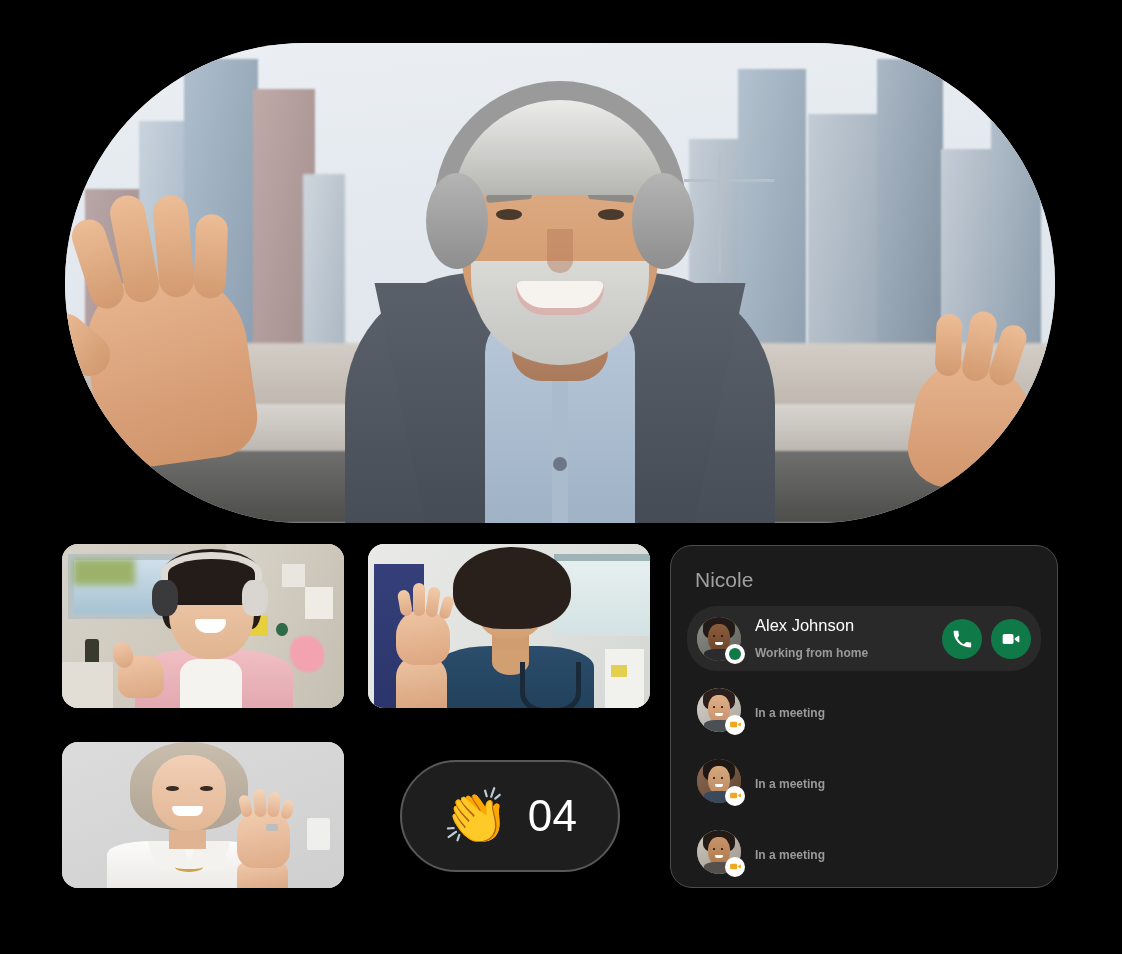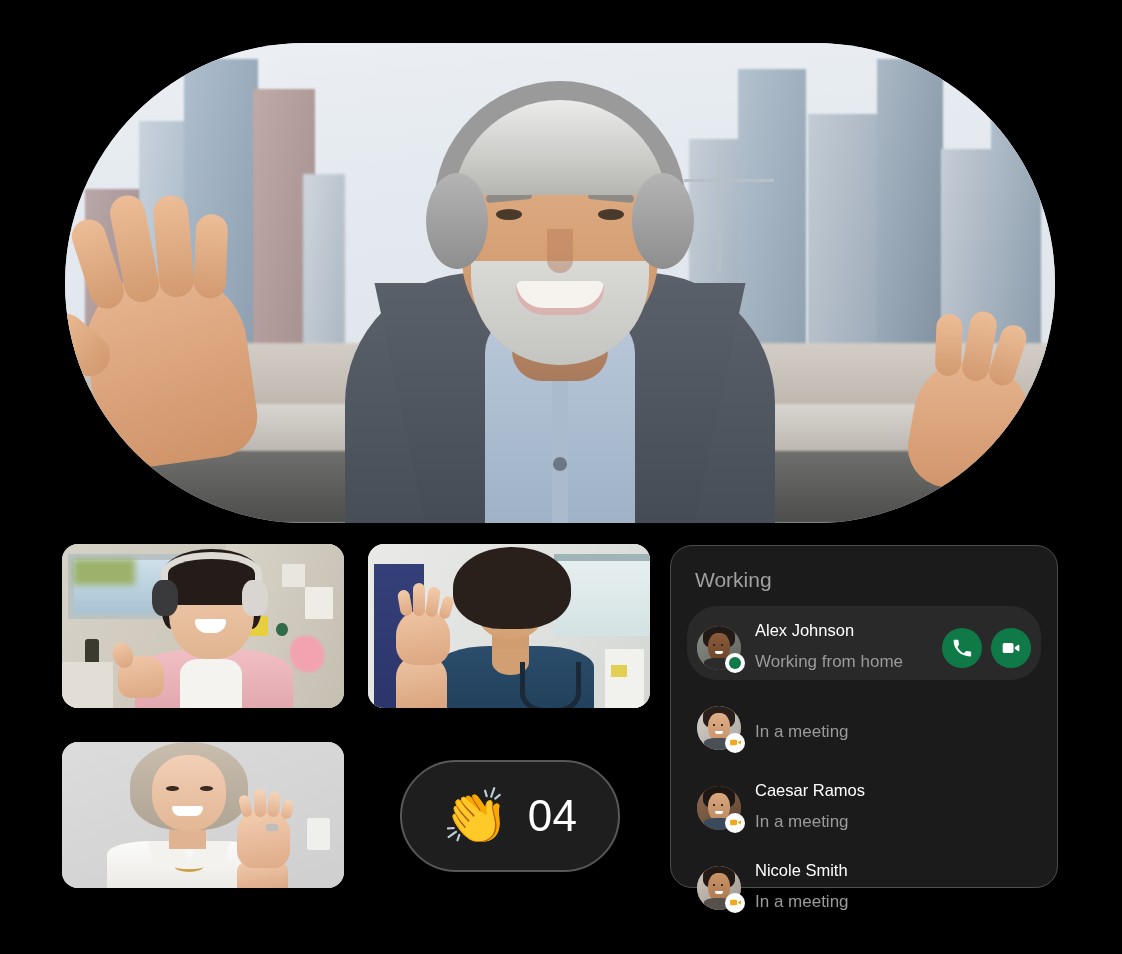--- a/index.html
+++ b/index.html
@@ -297,21 +297,21 @@
   .panel-title {
     color: #a0a0a0;
     font-size: 21px;
     font-weight: 400;
     margin: 0 0 14px 8px;
   }
   .person-row {
     display: flex;
     align-items: center;
     height: 65px;
-    padding: 9px 10px 0 10px;
+    padding: 0 10px 0 10px;
     border-radius: 30px;
     margin-bottom: 6px;
   }
   .person-row.active { background: #292929; }
   .avatar-wrap { position: relative; width: 44px; height: 44px; flex: 0 0 44px; }
   .avatar {
     width: 44px; height: 44px; border-radius: 50%;
     overflow: hidden; position: relative;
     background: #6b5d52;
   }
@@ -342,22 +342,22 @@
   .person-text { margin-left: 14px; flex: 1 1 auto; min-width: 0; }
   .person-name {
     color: #ffffff;
     font-size: 16.5px;
     font-weight: 400;
     line-height: 1.25;
     white-space: nowrap;
   }
   .person-status {
     color: #9a9a9a;
-    font-size: 17px;
-    font-weight: 400;
+    font-size: 12px;
+    font-weight: 700;
     line-height: 1.45;
     margin-top: 9px;
     white-space: nowrap;
   }
   .row-actions { display: flex; gap: 9px; flex: 0 0 auto; }
   .action-btn {
     width: 40px; height: 40px;
     border-radius: 50%;
     background: #0f7a47;
     border: none;
@@ -507,21 +507,21 @@
       <div class="t3-ring"></div>
     </div>
   </div>
 
   <div class="reaction-pill">
     <span class="reaction-emoji">👏</span>
     <span class="reaction-count">04</span>
   </div>
 
   <div class="people-panel">
-    <div class="panel-title">Working</div>
+    <div class="panel-title">Nicole</div>
 
     <div class="person-row active">
       <div class="avatar-wrap">
         <div class="avatar">
           <div class="av-bg" style="background:linear-gradient(140deg,#8d8f8a,#5e6059)"></div>
           <div class="av-hair" style="background:#211a16"></div>
           <div class="av-face" style="background:linear-gradient(180deg,#8a5c3c,#6e4529)"></div>
           <div class="av-eye-l"></div>
           <div class="av-eye-r"></div>
           <div class="av-smile"></div>
@@ -585,21 +585,20 @@
           <div class="av-body" style="background:#3a4a5c"></div>
         </div>
         <div class="status-badge badge-meeting">
           <svg width="13" height="13" viewBox="0 0 24 24" fill="#f0a91e">
             <rect x="2" y="7" width="13" height="10" rx="2.2"></rect>
             <path d="M16.5 11.4l4.3-2.8c.5-.3 1.2 0 1.2.6v5.6c0 .6-.7.9-1.2.6l-4.3-2.8v-1.2z"></path>
           </svg>
         </div>
       </div>
       <div class="person-text">
-        <div class="person-name">Caesar Ramos</div>
         <div class="person-status">In a meeting</div>
       </div>
     </div>
 
     <div class="person-row">
       <div class="avatar-wrap">
         <div class="avatar">
           <div class="av-bg" style="background:linear-gradient(140deg,#cfc8bf,#9d958b)"></div>
           <div class="av-hair" style="background:#241a15"></div>
           <div class="av-face" style="background:linear-gradient(180deg,#c99468,#ad794f)"></div>
@@ -609,19 +608,18 @@
           <div class="av-body" style="background:#55504b"></div>
         </div>
         <div class="status-badge badge-meeting">
           <svg width="13" height="13" viewBox="0 0 24 24" fill="#f0a91e">
             <rect x="2" y="7" width="13" height="10" rx="2.2"></rect>
             <path d="M16.5 11.4l4.3-2.8c.5-.3 1.2 0 1.2.6v5.6c0 .6-.7.9-1.2.6l-4.3-2.8v-1.2z"></path>
           </svg>
         </div>
       </div>
       <div class="person-text">
-        <div class="person-name">Nicole Smith</div>
         <div class="person-status">In a meeting</div>
       </div>
     </div>
 
   </div>
 </div>
 
 </body></html>

